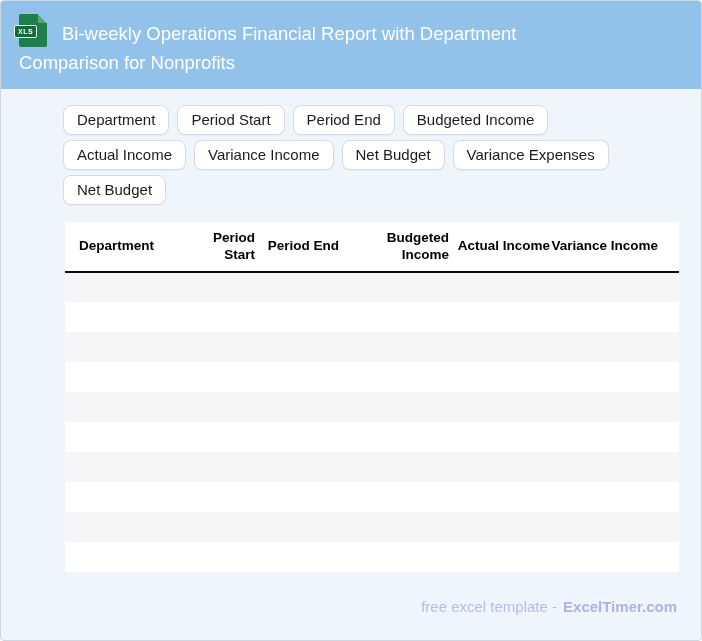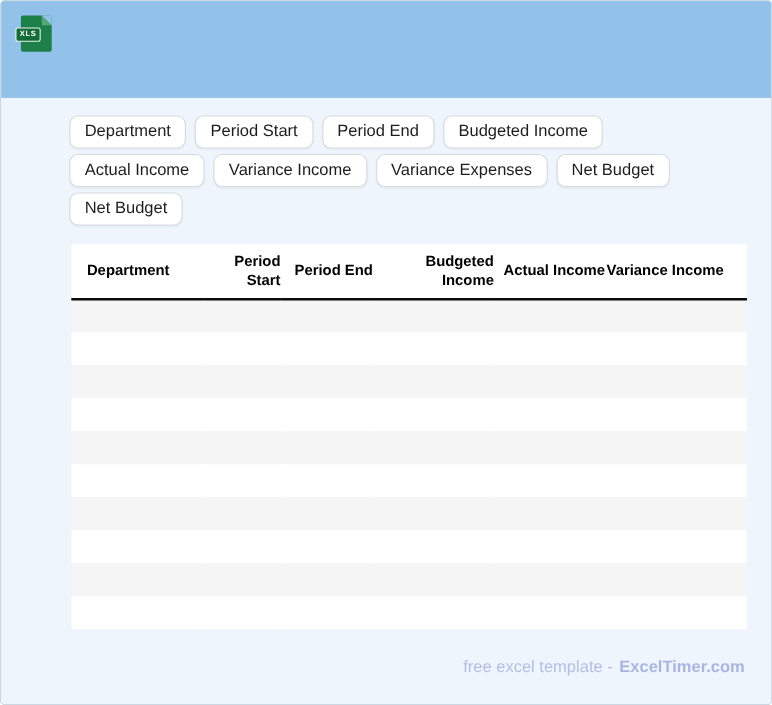--- a/index.html
+++ b/index.html
@@ -134,33 +134,33 @@
 </style>
 </head>
 <body>
 
 <div class="page">
 
   <div class="header">
     <div class="header-inner">
       <span class="xls-icon">
         <span class="xls-badge">XLS</span>
-      </span>
+      </span><span>Bi-weekly Operations Financial Report with Department Comparison for Nonprofits</span>
     </div>
   </div>
 
   <div class="chips" id="chips">
       <span class="chip">Department</span>
       <span class="chip">Period Start</span>
       <span class="chip">Period End</span>
       <span class="chip">Budgeted Income</span>
       <span class="chip">Actual Income</span>
       <span class="chip">Variance Income</span>
+      <span class="chip">Net Budget</span>
       <span class="chip">Variance Expenses</span>
-      <span class="chip">Net Budget</span>
       <span class="chip">Net Budget</span>
     </div>
 
   <div class="table-wrap">
     <table>
       <colgroup id="cols">
           <col style="width: 120px;">
           <col style="width: 70px;">
           <col style="width: 84px;">
           <col style="width: 110px;">

